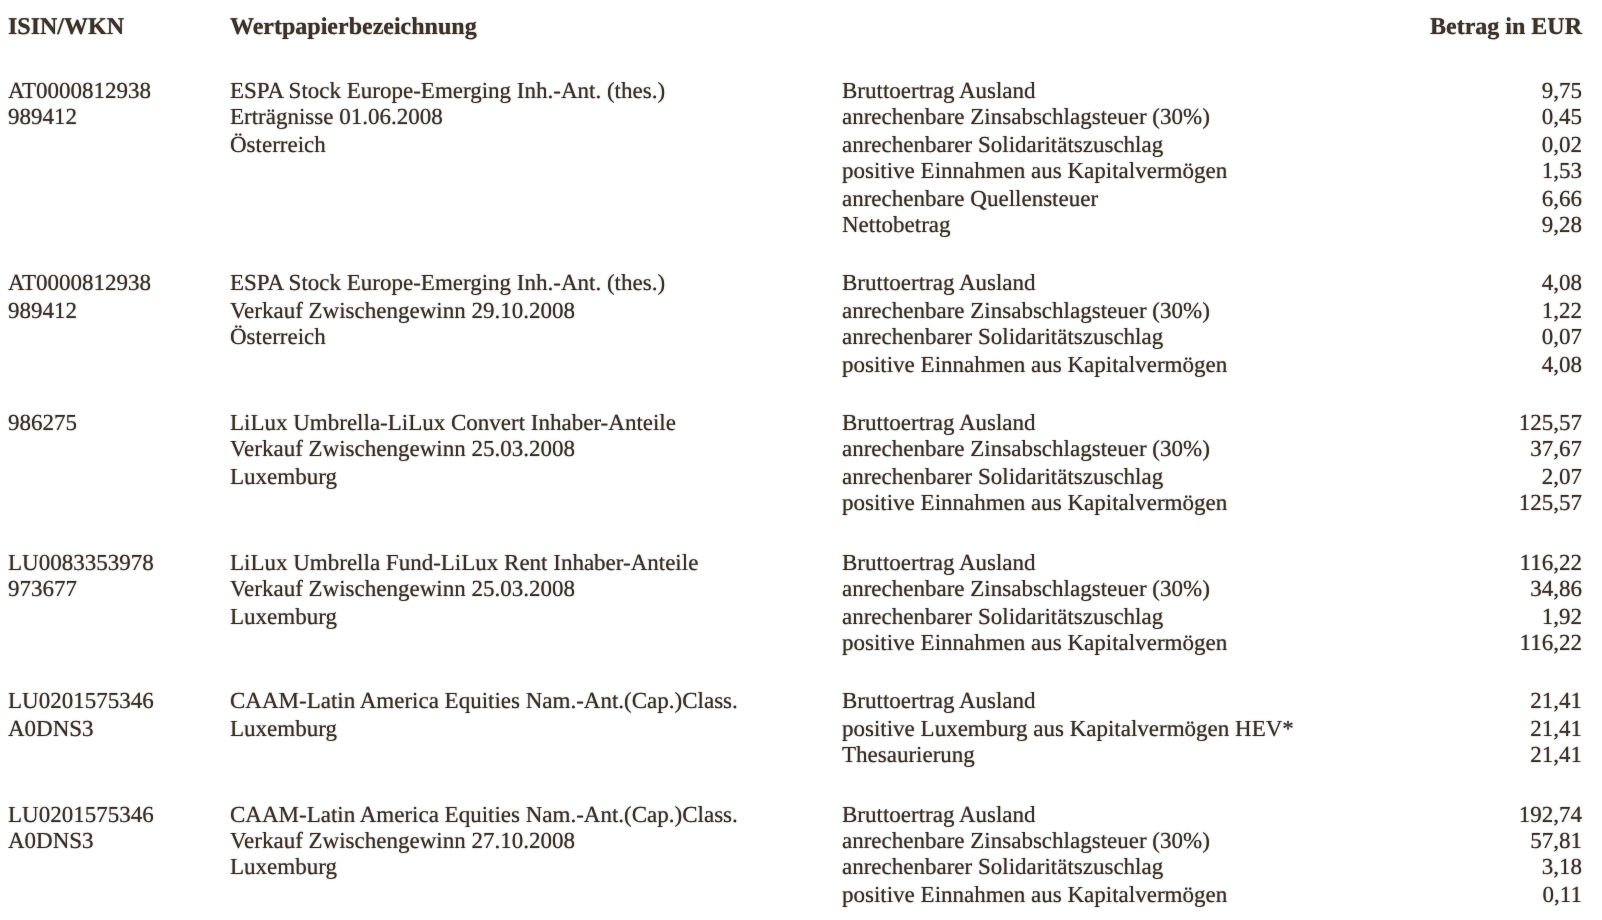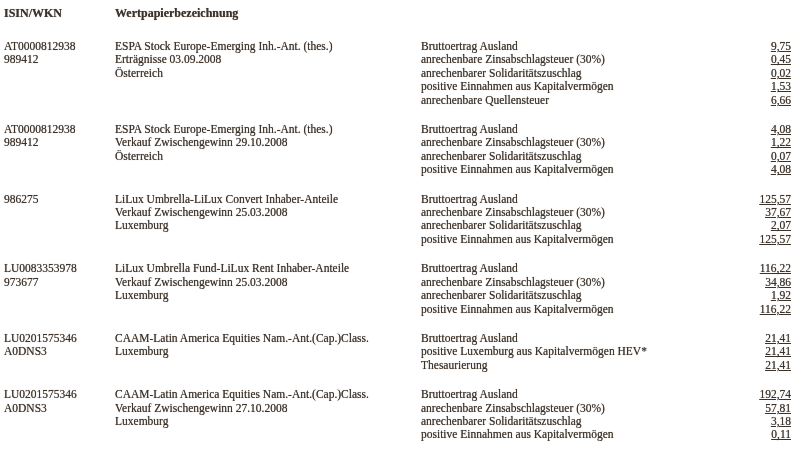--- a/index.html
+++ b/index.html
@@ -45,42 +45,42 @@
     display: flex;
     justify-content: space-between;
   }
   .item-label {
     white-space: nowrap;
     text-align: right;
   }
   .item-amount {
     text-align: right;
     white-space: nowrap;
-    text-decoration: underline;
   }
 </style>
 </head>
 <body>
 
 <div class="page" style="background: rgb(255, 255, 255); color: rgb(60, 51, 43);">
 
   <div class="grid-row header-row">
     <div>ISIN/WKN</div>
     <div>Wertpapierbezeichnung</div>
+    <div class="header-amount">Betrag in EUR</div>
   </div>
 
   <div>
     <div class="grid-row block">
       <div class="col-left">
         <div>AT0000812938</div>
         <div>989412</div>
       </div>
       <div class="col-mid">
         <div>ESPA Stock Europe-Emerging Inh.-Ant. (thes.)</div>
-        <div>Erträgnisse 03.09.2008</div>
+        <div>Erträgnisse 01.06.2008</div>
         <div>Österreich</div>
       </div>
       <div class="col-detail">
         <div>
             <div class="item">
               <span class="item-label">Bruttoertrag Ausland</span>
               <span class="item-amount">9,75</span>
             </div>
             <div class="item">
               <span class="item-label">anrechenbare Zinsabschlagsteuer (30%)</span>
@@ -90,20 +90,24 @@
               <span class="item-label">anrechenbarer Solidaritätszuschlag</span>
               <span class="item-amount">0,02</span>
             </div>
             <div class="item">
               <span class="item-label">positive Einnahmen aus Kapitalvermögen</span>
               <span class="item-amount">1,53</span>
             </div>
             <div class="item">
               <span class="item-label">anrechenbare Quellensteuer</span>
               <span class="item-amount">6,66</span>
+            </div>
+            <div class="item">
+              <span class="item-label">Nettobetrag</span>
+              <span class="item-amount">9,28</span>
             </div>
           </div>
       </div>
     </div>
 
     <div class="grid-row block">
       <div class="col-left">
         <div>AT0000812938</div>
         <div>989412</div>
       </div>

